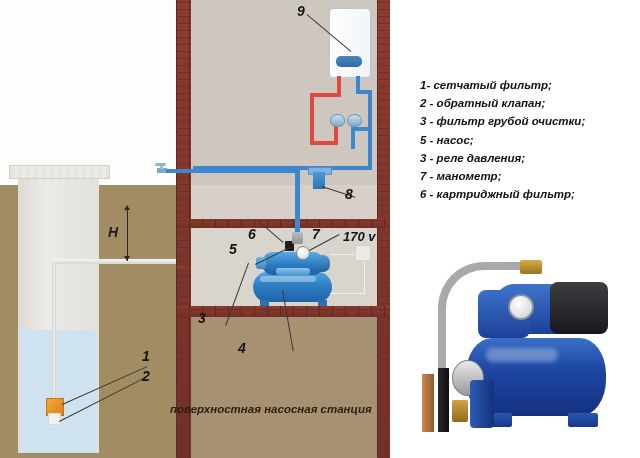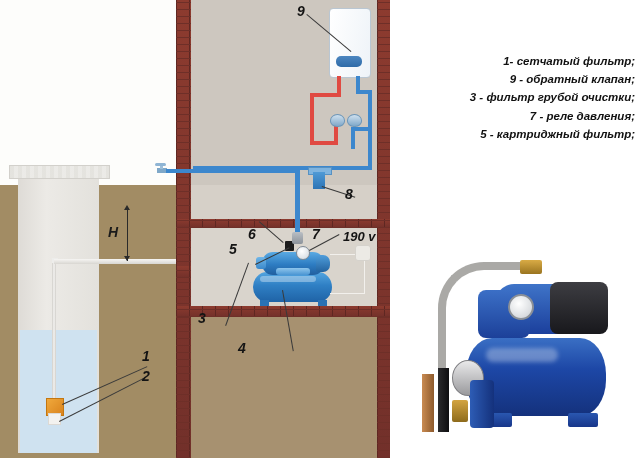--- a/index.html
+++ b/index.html
@@ -129,21 +129,21 @@
   .num{position:absolute;font-size:14px;font-weight:bold;font-style:italic;color:#141414;}
   .volt{position:absolute;left:343px;top:229px;font-size:13px;font-weight:bold;
         font-style:italic;color:#141414;}
 
   
   .caption{position:absolute;left:170px;top:402px;width:215px;font-size:11.5px;
            font-weight:bold;font-style:italic;color:#2b2015;line-height:15px;}
 
   
   .rpanel{position:absolute;left:390px;top:0;width:250px;height:458px;background:#ffffff;}
-  .legend{position:absolute;left:420px;top:52px;width:215px;text-align:right;}
+  .legend{position:absolute;left:420px;top:76px;width:215px;}
   .legend div{font-size:11.5px;font-weight:bold;font-style:italic;color:#111111;
               line-height:18.2px;white-space:nowrap;}
 
   
   .photo{position:absolute;left:408px;top:248px;width:225px;height:205px;background:#fff;}
   .ph-tank{position:absolute;left:58px;top:90px;width:140px;height:78px;
            background:linear-gradient(180deg,#3a6fc4 0%,#1d47a6 40%,#14317c 100%);
            border-radius:26px/36px;}
   .ph-tank-hl{position:absolute;left:78px;top:100px;width:72px;height:14px;
               background:rgba(255,255,255,.30);border-radius:10px;filter:blur(2px);}
@@ -273,33 +273,36 @@
   <div class="num" style="left:229px;top:241px;">5</div>
 
   <div class="lead" style="left:283px;top:290px;width:62px;transform:rotate(80deg);"></div>
   <div class="num" style="left:238px;top:340px;">4</div>
 
   <div class="lead" style="left:249px;top:263px;width:67px;transform:rotate(110deg);"></div>
   <div class="num" style="left:198px;top:310px;">3</div>
 
   <div class="cable" style="left:330px;top:254px;width:34px;height:38px;"></div>
   <div class="socket"></div>
-  <div class="volt">190 v</div>
+  <div class="volt">170 v</div>
 
   <div class="caption">
+    <div>поверхностная насосная станция</div>
   </div>
 
   <div class="rpanel"></div>
 
   <div class="legend">
     <div>1- сетчатый фильтр;</div>
-    <div>9 - обратный клапан;</div>
+    <div>2 - обратный клапан;</div>
     <div>3 - фильтр грубой очистки;</div>
-    <div>7 - реле давления;</div>
-    <div>5 - картриджный фильтр;</div>
+    <div>5 - насос;</div>
+    <div>3 - реле давления;</div>
+    <div>7 - манометр;</div>
+    <div>6 - картриджный фильтр;</div>
   </div>
 
   <div class="photo">
     <div class="ph-hose"></div>
     <div class="ph-brass"></div>
     <div class="ph-tank"></div>
     <div class="ph-tank-hl"></div>
     <div class="ph-flange"></div>
     <div class="ph-foot" style="left:74px;"></div>
     <div class="ph-foot" style="left:160px;"></div>

